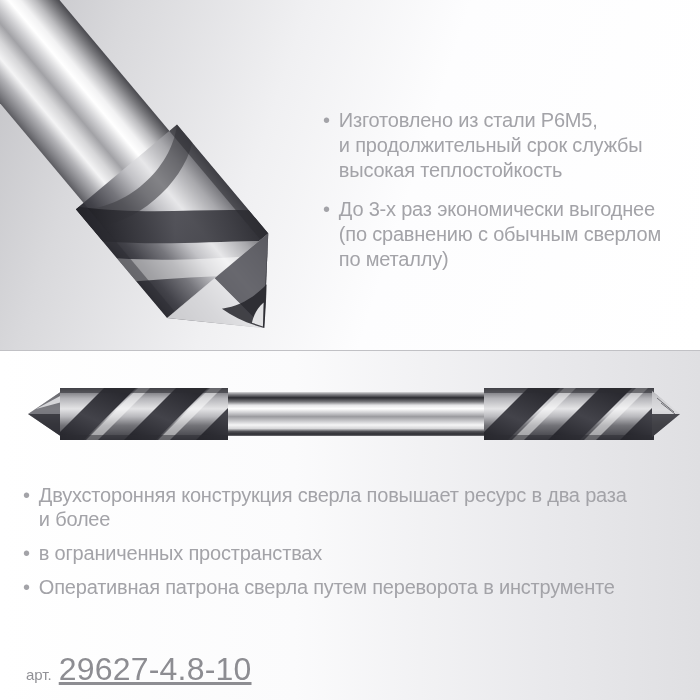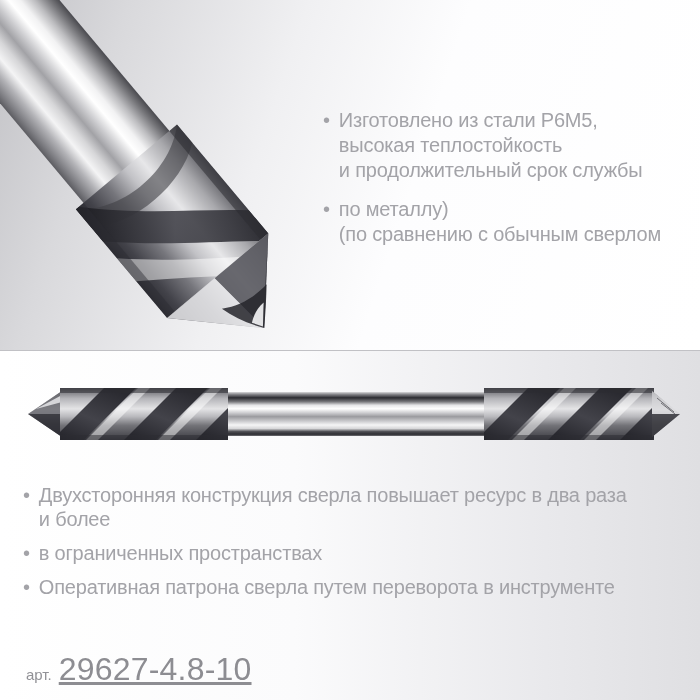--- a/index.html
+++ b/index.html
@@ -107,29 +107,30 @@
           <path d="M342,-18 C352,-9 358,-4 360,-2 L350,4 C345,-3 342,-10 342,-18 Z" fill="#f6f6f7" opacity="0.9"></path>
         </g>
       </svg>
     </div>
 
     <div class="features features-top">
       <div class="feature">
         <span class="dot">•</span>
         <span class="lines">
           <span class="line">Изготовлено из стали Р6М5,</span>
+          <span class="line">и продолжительный срок службы</span>
           <span class="line">высокая теплостойкость</span>
-          <span class="line">и продолжительный срок службы</span>
-        </span>
-      </div>
-      <div class="feature">
-        <span class="dot">•</span>
-        <span class="lines">
+        </span>
+      </div>
+      <div class="feature">
+        <span class="dot">•</span>
+        <span class="lines">
+          <span class="line">До 3-х раз экономически выгоднее</span>
+          <span class="line">(по сравнению с обычным сверлом</span>
           <span class="line">по металлу)</span>
-          <span class="line">(по сравнению с обычным сверлом</span>
         </span>
       </div>
     </div>
   </section>
 
   <div class="divider"></div>
 
   <section class="bottom-section">
 
     <div class="drill-photo">

